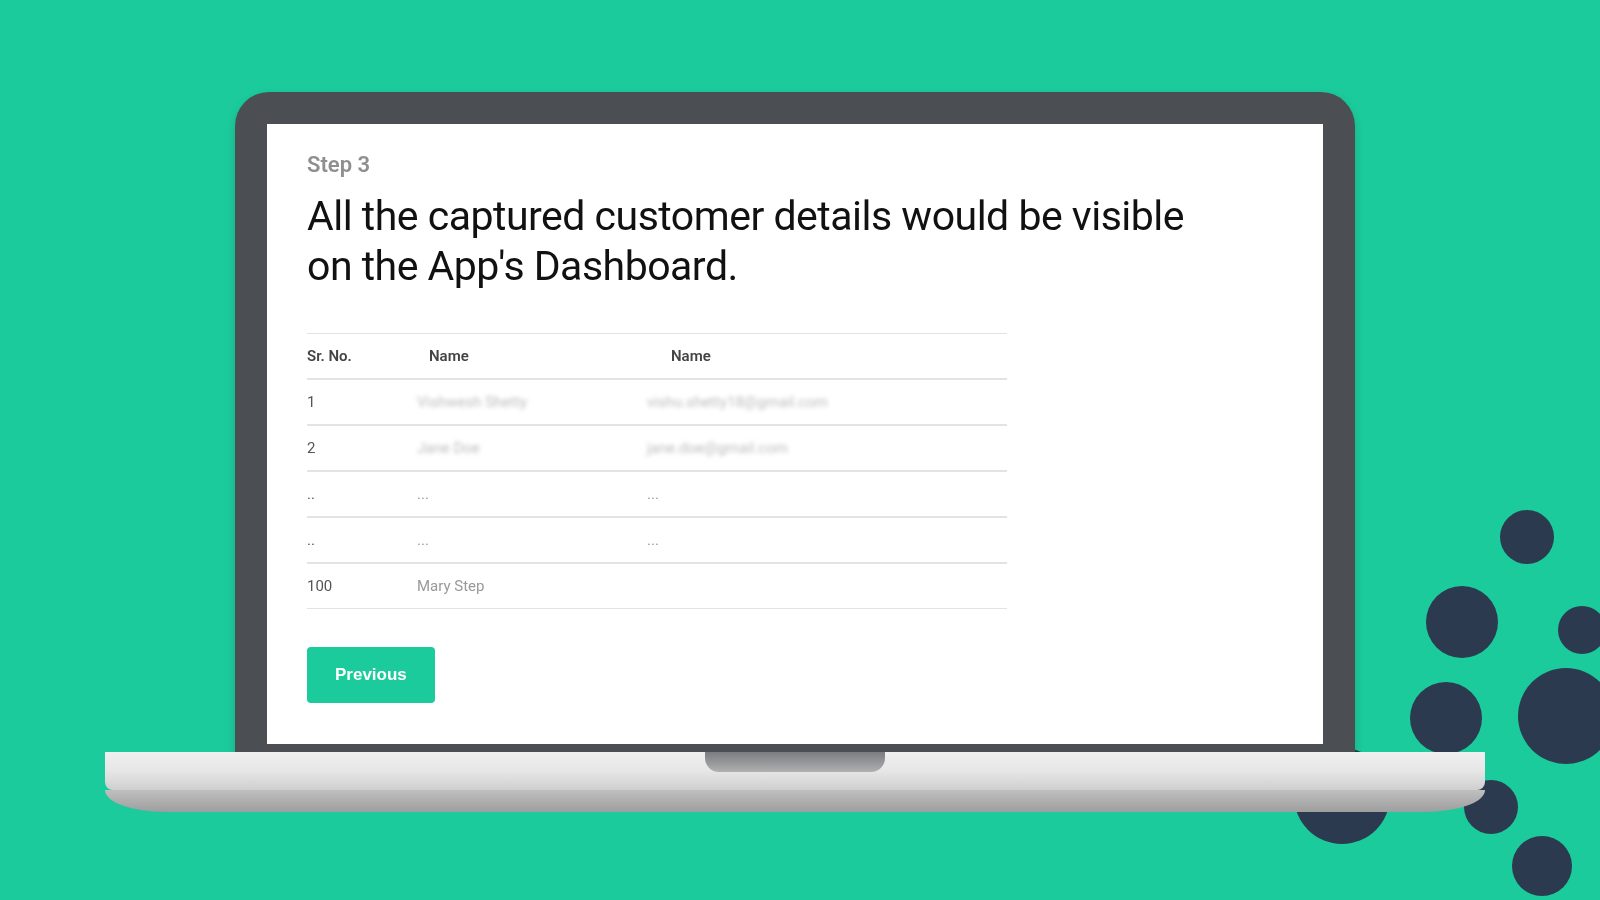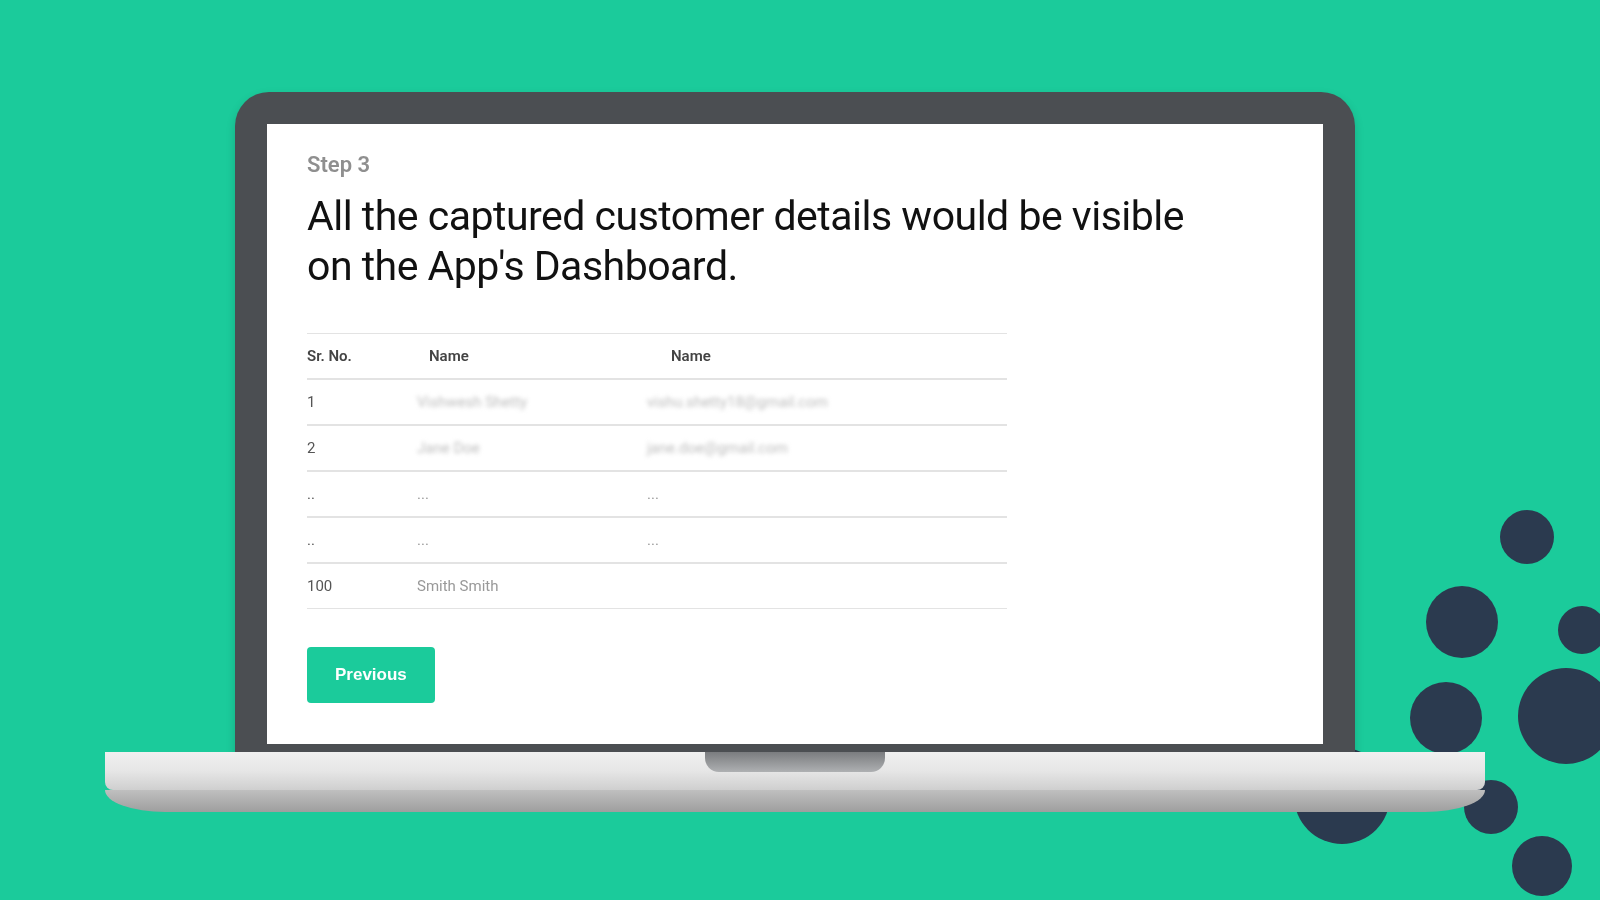--- a/index.html
+++ b/index.html
@@ -175,21 +175,21 @@
                 <div>...</div>
                 <div>...</div>
               </div>
               <div class="trow">
                 <div class="srno">..</div>
                 <div>...</div>
                 <div>...</div>
               </div>
               <div class="trow">
                 <div class="srno">100</div>
-                <div>Smith Smith</div>
+                <div>Mary Step</div>
               </div>
             </div>
         </div>
 
         <div class="buttons">
           <button class="btn">Previous</button>
         </div>
       </div>
     </div>
   </div>

